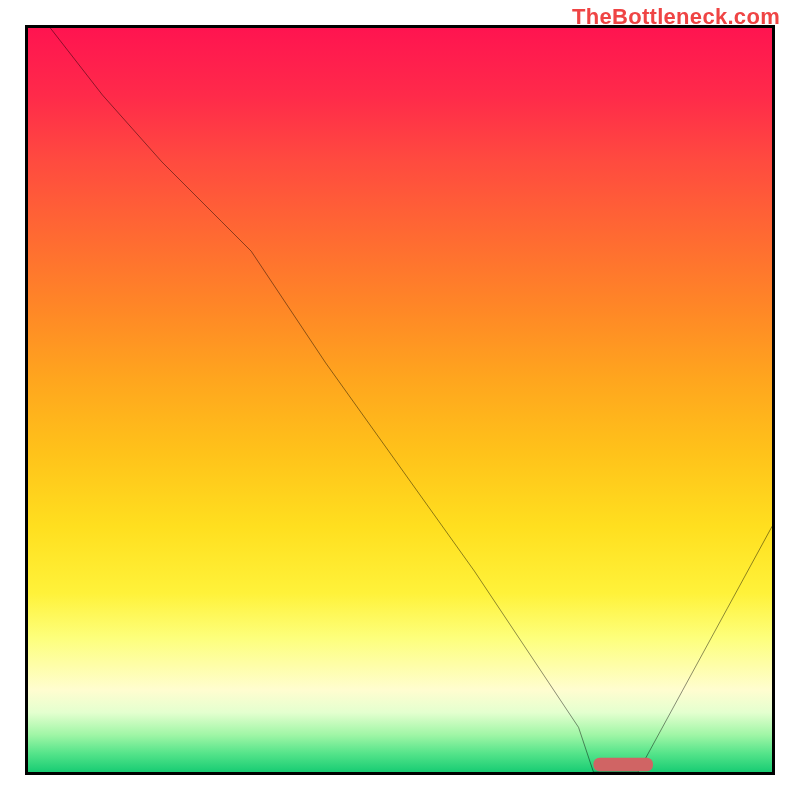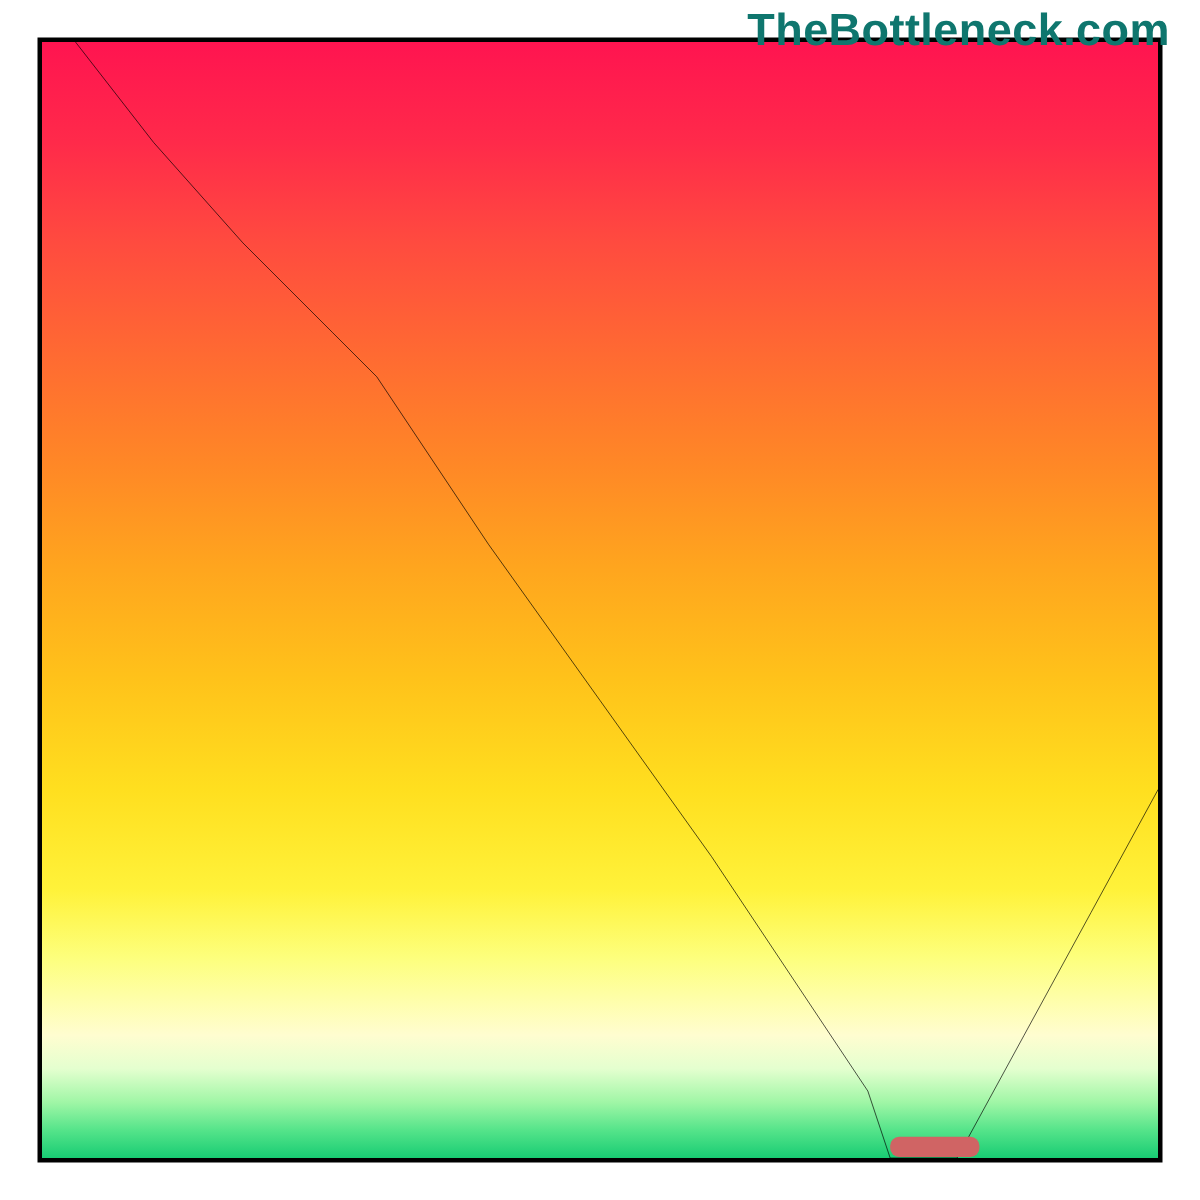--- a/index.html
+++ b/index.html
@@ -15,23 +15,23 @@
   .chart-container {
     position: relative;
     width: 800px;
     height: 800px;
   }
 
   .watermark {
     position: absolute;
     top: 4px;
     right: 20px;
-    font-size: 30px;
+    font-size: 22px;
     font-weight: 600;
-    color: #0f766e;
+    color: #ef4444;
     letter-spacing: 0.3px;
     z-index: 10;
   }
 
   .plot-area {
     position: absolute;
     left: 25px;
     right: 25px;
     top: 25px;
     bottom: 25px;

